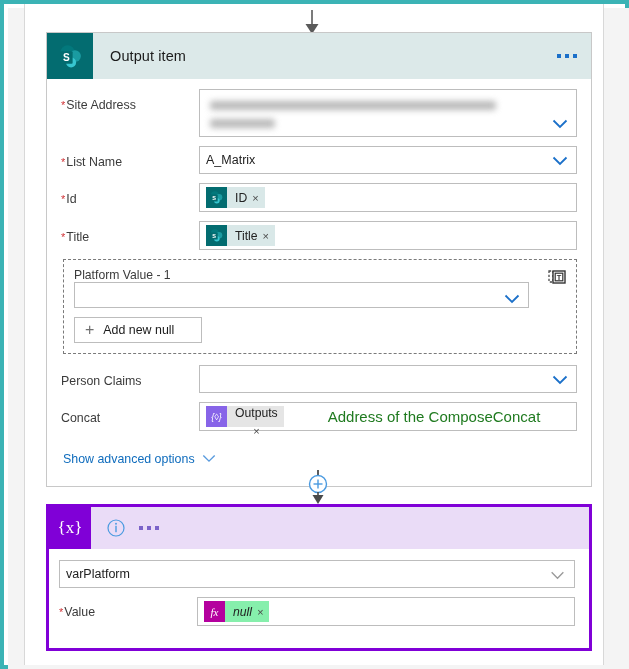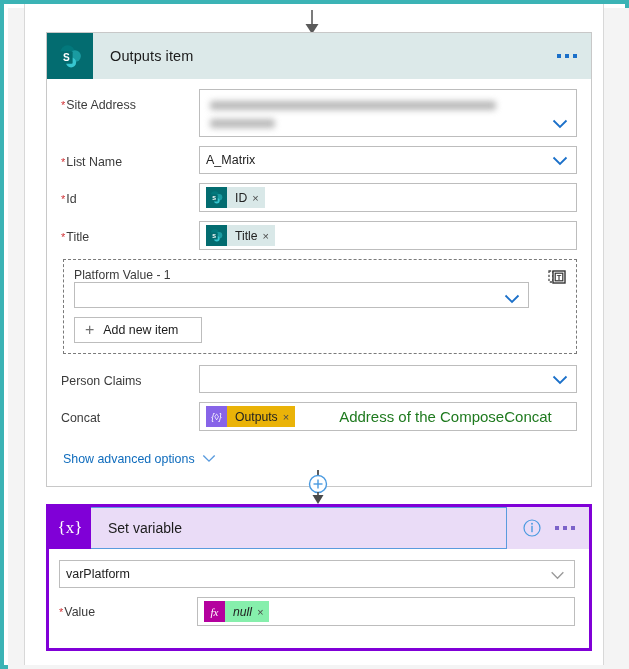--- a/index.html
+++ b/index.html
@@ -150,21 +150,21 @@
     color: #222;
     display: flex; align-items: center; gap: 5px;
     height: 21px;
   }
   .chip .chip-x { color: #4a4a4a; font-size: 11px; cursor: pointer; }
 
   .chip-sp .chip-ico { background: #036c70; }
   .chip-sp .chip-txt { background: #d9e8e8; }
 
   .chip-out .chip-ico { background: #8764e8; color: #fff; font-size: 9px; font-style: italic; }
-  .chip-out .chip-txt { background: #eab308; }
+  .chip-out .chip-txt { background: #e5e5e5; flex-direction: column; }
 
   .chip-fx .chip-ico { background: #b4009e; color: #fff; font-size: 11px; font-style: italic; font-family: "Liberation Serif", serif; }
   .chip-fx .chip-txt { background: #86efac; font-style: italic; }
 
   .annot {
     color: #1f7a1f;
     font-size: 15px;
     margin-left: 44px;
     white-space: nowrap;
   }
@@ -301,21 +301,21 @@
     <div class="card-head-sp">
       <div class="sp-icon">
         <svg viewBox="0 0 28 28" width="27" height="27" aria-hidden="true">
           <circle cx="11" cy="10" r="7.6" fill="#03787c"></circle>
           <circle cx="18.6" cy="13.6" r="6.2" fill="#1a9ba1"></circle>
           <circle cx="14.6" cy="20.2" r="5.2" fill="#37c6d0"></circle>
           <rect x="3.2" y="8.6" width="13" height="13" rx="1" fill="#036c70"></rect>
           <text x="9.7" y="18.3" font-family="Liberation Sans, sans-serif" font-size="10.5" font-weight="bold" fill="#ffffff" text-anchor="middle">S</text>
         </svg>
       </div>
-      <div class="card-title">Outputs item</div>
+      <div class="card-title">Output item</div>
       <div class="head-dots">
         <i></i>
           <i></i>
           <i></i>
       </div>
     </div>
 
     <div class="card-body">
 
       
@@ -412,21 +412,21 @@
         <div class="trash-btn">
           <svg viewBox="0 0 20 20" width="20" height="20" aria-hidden="true">
             <rect x="1" y="4" width="4" height="11" fill="none" stroke="#4a4a4a" stroke-width="1.3" stroke-dasharray="2.2 1.8"></rect>
             <rect x="5" y="4" width="12" height="12" fill="#ffffff" stroke="#333" stroke-width="1.4"></rect>
             <rect x="7.2" y="6.2" width="7.6" height="7.6" fill="none" stroke="#333" stroke-width="1.2"></rect>
             <text x="11" y="12.6" font-family="Liberation Sans, sans-serif" font-size="7.4" font-weight="bold" fill="#333" text-anchor="middle">T</text>
           </svg>
         </div>
         <div class="add-btn">
           <span class="plus-glyph">+</span>
-          <span>Add new item</span>
+          <span>Add new null</span>
         </div>
       </div>
 
       
       <div class="row">
         <div class="row-label">Person Claims</div>
         <div class="field">
           <span class="chev">
             <svg viewBox="0 0 16 10" width="16" height="10">
                 <polyline points="1.5,1.5 8,8 14.5,1.5" fill="none" stroke="#1b70c9" stroke-width="1.8"></polyline>
@@ -472,23 +472,20 @@
       <line x1="314" y1="9.5" x2="314" y2="18.5" stroke="#4a9ae0" stroke-width="1.4"></line>
       <line x1="314" y1="22" x2="314" y2="27" stroke="#4a4a4a" stroke-width="1.6"></line>
       <polygon points="314,34 308.5,25 319.5,25" fill="#4a4a4a"></polygon>
     </svg>
   </div>
 
   <div class="card-setvar">
 
     <div class="card-head-sv">
       <div class="sv-icon">{x}</div>
-      <div class="sv-head-inner">
-        <div class="sv-title">Set variable</div>
-      </div>
       <div class="sv-head-right">
         <span class="info-icon">
           <svg viewBox="0 0 18 18" width="18" height="18">
             <circle cx="9" cy="9" r="8" fill="none" stroke="#4a9ae0" stroke-width="1.2"></circle>
             <circle cx="9" cy="4.8" r="0.95" fill="#4a9ae0"></circle>
             <rect x="8.3" y="6.8" width="1.4" height="6.4" fill="#4a9ae0"></rect>
           </svg>
         </span>
         <span class="sv-dots">
           <i></i>

